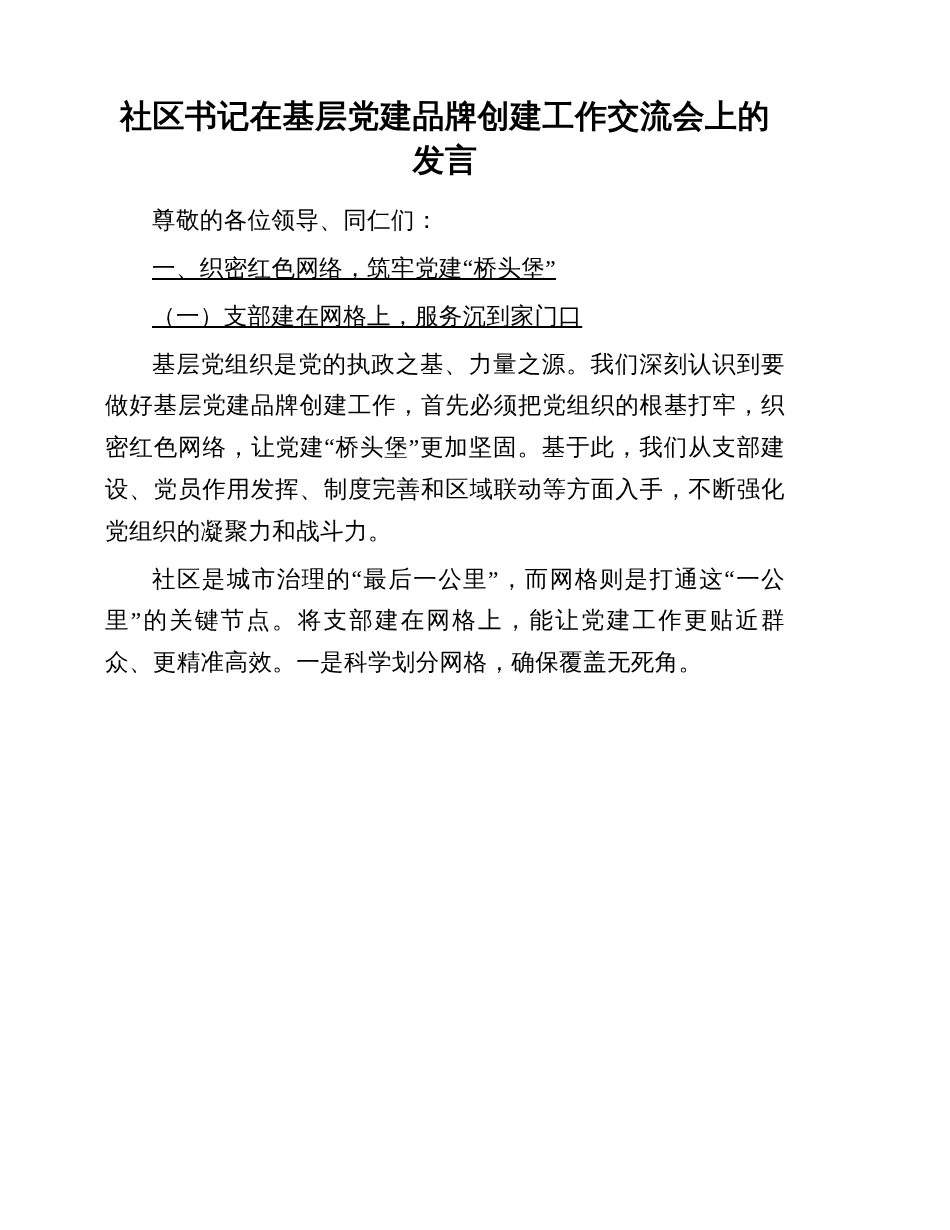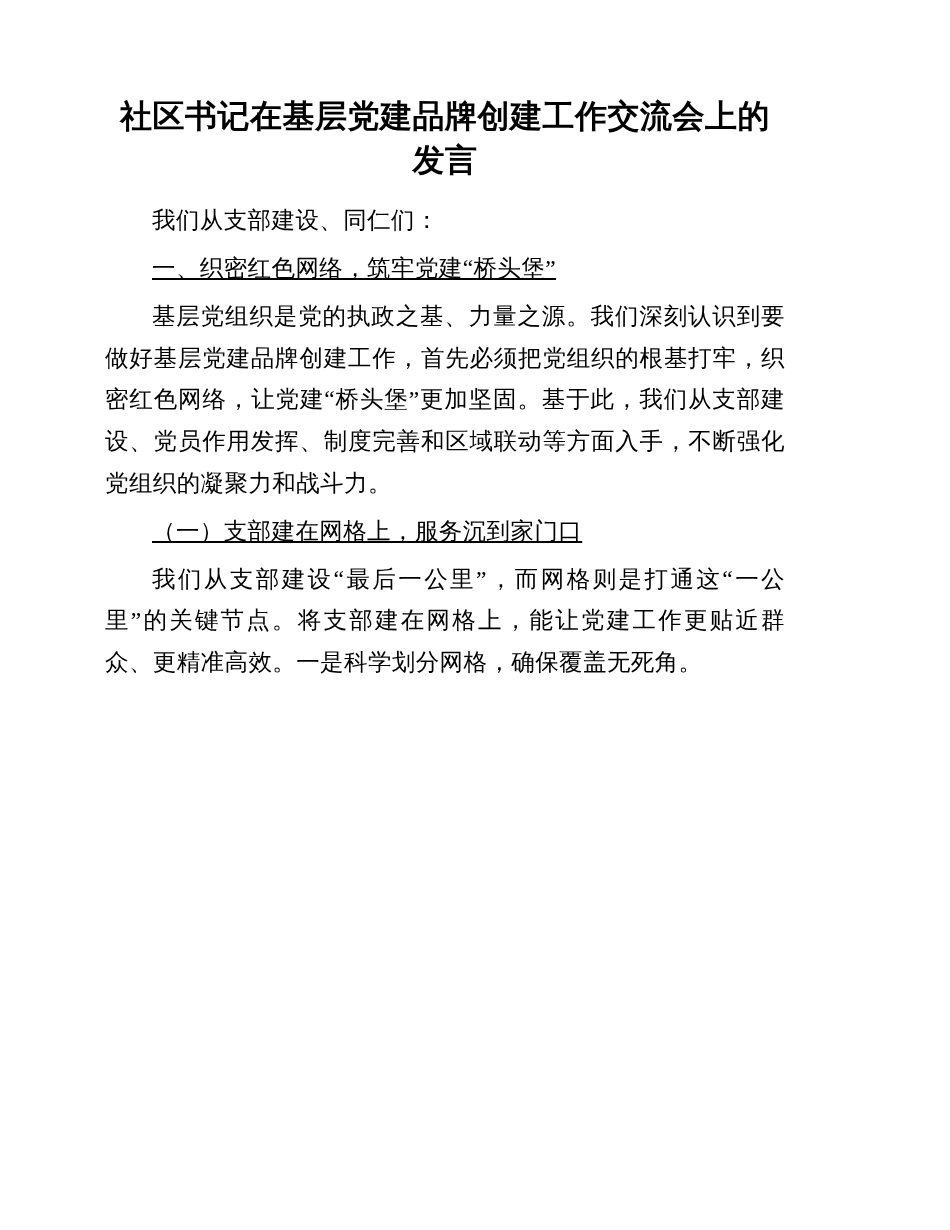--- a/index.html
+++ b/index.html
@@ -44,18 +44,18 @@
     letter-spacing: 0.4px;
     text-decoration: underline;
   }
 </style>
 </head>
 <body>
 
 <div class="page">
   <h1 class="doc-title">社区书记在基层党建品牌创建工作交流会上的发言</h1>
 
-  <p class="para">我们从支部建设、同仁们：</p>
+  <p class="para">尊敬的各位领导、同仁们：</p>
   <p class="para heading">一、织密红色网络，筑牢党建“桥头堡”</p>
+  <p class="para heading">（一）支部建在网格上，服务沉到家门口</p>
   <p class="para">基层党组织是党的执政之基、力量之源。我们深刻认识到要做好基层党建品牌创建工作，首先必须把党组织的根基打牢，织密红色网络，让党建“桥头堡”更加坚固。基于此，我们从支部建设、党员作用发挥、制度完善和区域联动等方面入手，不断强化党组织的凝聚力和战斗力。</p>
-  <p class="para heading">（一）支部建在网格上，服务沉到家门口</p>
-  <p class="para">我们从支部建设“最后一公里”，而网格则是打通这“一公里”的关键节点。将支部建在网格上，能让党建工作更贴近群众、更精准高效。一是科学划分网格，确保覆盖无死角。</p>
+  <p class="para">社区是城市治理的“最后一公里”，而网格则是打通这“一公里”的关键节点。将支部建在网格上，能让党建工作更贴近群众、更精准高效。一是科学划分网格，确保覆盖无死角。</p>
 </div>
 
 </body></html>

